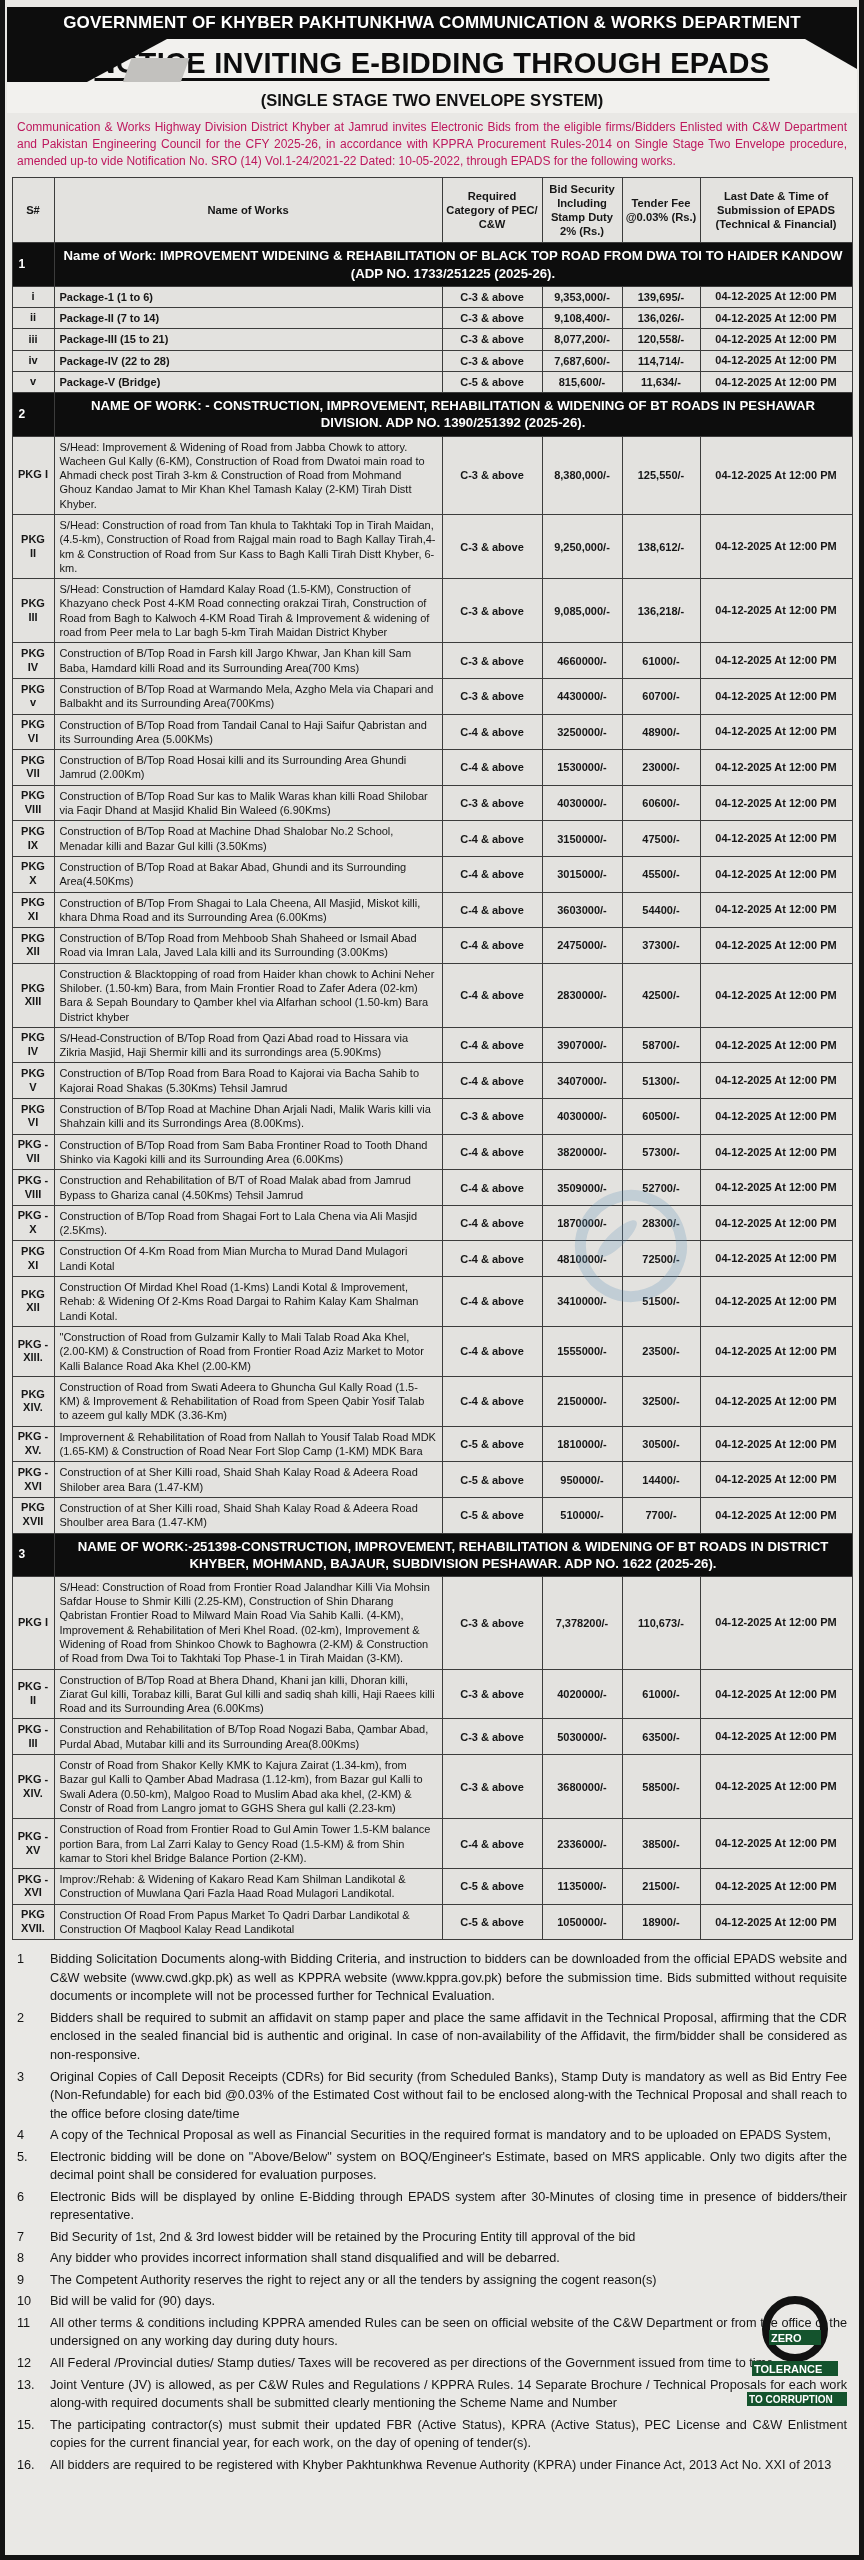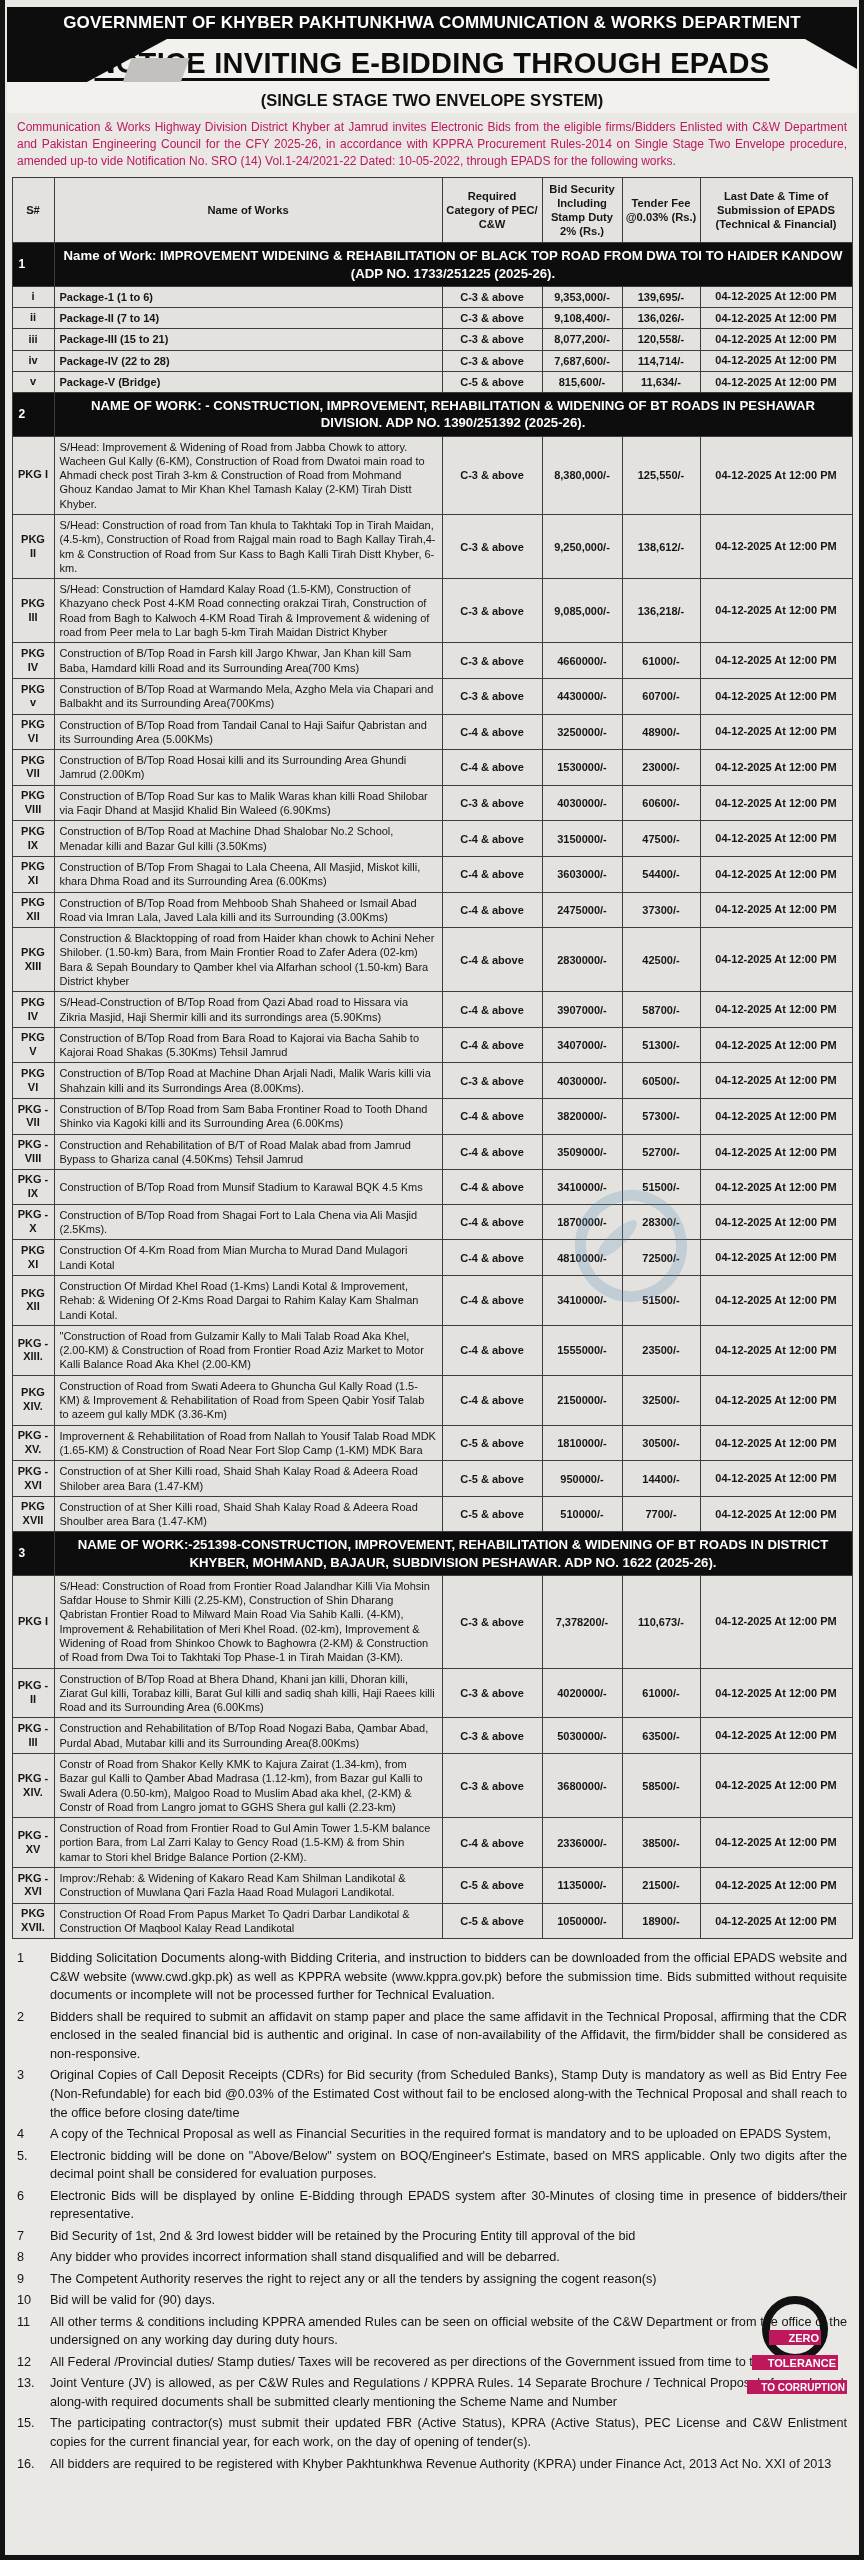--- a/index.html
+++ b/index.html
@@ -37,22 +37,22 @@
   .terms{margin:10px 12px 0;}
   .term{display:flex;gap:7px;font-size:12.7px;line-height:1.46;color:#141414;margin-bottom:3px;}
   .term .no{min-width:26px;flex:0 0 26px;}
   .term .txt{flex:1;text-align:justify;}
   .watermark{position:absolute;left:570px;top:1190px;width:90px;height:90px;border-radius:50%;
              border:11px solid rgba(95,145,185,.32);opacity:.8;transform:rotate(-18deg);}
   .watermark:before{content:"";position:absolute;left:8px;top:26px;width:52px;height:16px;
              background:rgba(95,145,185,.30);border-radius:50%;transform:rotate(-25deg);}
   .badge{position:absolute;right:16px;top:2296px;width:96px;text-align:center;}
   .badge-circle{width:50px;height:50px;border:8px solid #111;border-radius:50%;margin:0 auto;}
-  .badge .b1,.badge .b2,.badge .b3{display:block;background:#be185d;color:#fff;font-weight:bold;
-        text-align:right;margin:10px auto;padding:1.5px 2px;}
+  .badge .b1,.badge .b2,.badge .b3{display:block;background:#14532d;color:#fff;font-weight:bold;
+        text-align:left;margin:16px auto;padding:1.5px 2px;}
   .badge .b1{width:48px;font-size:11px;margin-top:-32px;}
   .badge .b2{width:82px;font-size:11px;}
   .badge .b3{width:96px;font-size:10px;}
 </style>
 </head>
 <body>
 
 <div class="page">
 
   <div class="topbar">GOVERNMENT OF KHYBER PAKHTUNKHWA COMMUNICATION &amp; WORKS DEPARTMENT</div>
@@ -202,20 +202,28 @@
         </tr>
         <tr class="work-row">
           <td class="sno">PKG IX</td>
           <td class="work">Construction of B/Top Road at Machine Dhad Shalobar No.2 School, Menadar killi and Bazar Gul killi (3.50Kms)</td>
           <td class="cat">C-4 &amp; above</td>
           <td class="bid">3150000/-</td>
           <td class="fee">47500/-</td>
           <td class="date">04-12-2025 At 12:00 PM</td>
         </tr>
         <tr class="work-row">
+          <td class="sno">PKG X</td>
+          <td class="work">Construction of B/Top Road at Bakar Abad, Ghundi and its Surrounding Area(4.50Kms)</td>
+          <td class="cat">C-4 &amp; above</td>
+          <td class="bid">3015000/-</td>
+          <td class="fee">45500/-</td>
+          <td class="date">04-12-2025 At 12:00 PM</td>
+        </tr>
+        <tr class="work-row">
           <td class="sno">PKG XI</td>
           <td class="work">Construction of B/Top From Shagai to Lala Cheena, All Masjid, Miskot killi, khara Dhma Road and its Surrounding Area (6.00Kms)</td>
           <td class="cat">C-4 &amp; above</td>
           <td class="bid">3603000/-</td>
           <td class="fee">54400/-</td>
           <td class="date">04-12-2025 At 12:00 PM</td>
         </tr>
         <tr class="work-row">
           <td class="sno">PKG XII</td>
           <td class="work">Construction of B/Top Road from Mehboob Shah Shaheed or Ismail Abad Road via Imran Lala, Javed Lala killi and its Surrounding (3.00Kms)</td>
@@ -263,28 +271,20 @@
           <td class="bid">3820000/-</td>
           <td class="fee">57300/-</td>
           <td class="date">04-12-2025 At 12:00 PM</td>
         </tr>
         <tr class="work-row">
           <td class="sno">PKG - VIII</td>
           <td class="work">Construction and Rehabilitation of B/T of Road Malak abad from Jamrud Bypass to Ghariza canal (4.50Kms) Tehsil Jamrud</td>
           <td class="cat">C-4 &amp; above</td>
           <td class="bid">3509000/-</td>
           <td class="fee">52700/-</td>
-          <td class="date">04-12-2025 At 12:00 PM</td>
-        </tr>
-        <tr class="work-row">
-          <td class="sno">PKG -IX</td>
-          <td class="work">Construction of B/Top Road from Munsif Stadium to Karawal BQK 4.5 Kms</td>
-          <td class="cat">C-4 &amp; above</td>
-          <td class="bid">3410000/-</td>
-          <td class="fee">51500/-</td>
           <td class="date">04-12-2025 At 12:00 PM</td>
         </tr>
         <tr class="work-row">
           <td class="sno">PKG -X</td>
           <td class="work">Construction of B/Top Road from Shagai Fort to Lala Chena via Ali Masjid (2.5Kms).</td>
           <td class="cat">C-4 &amp; above</td>
           <td class="bid">1870000/-</td>
           <td class="fee">28300/-</td>
           <td class="date">04-12-2025 At 12:00 PM</td>
         </tr>

